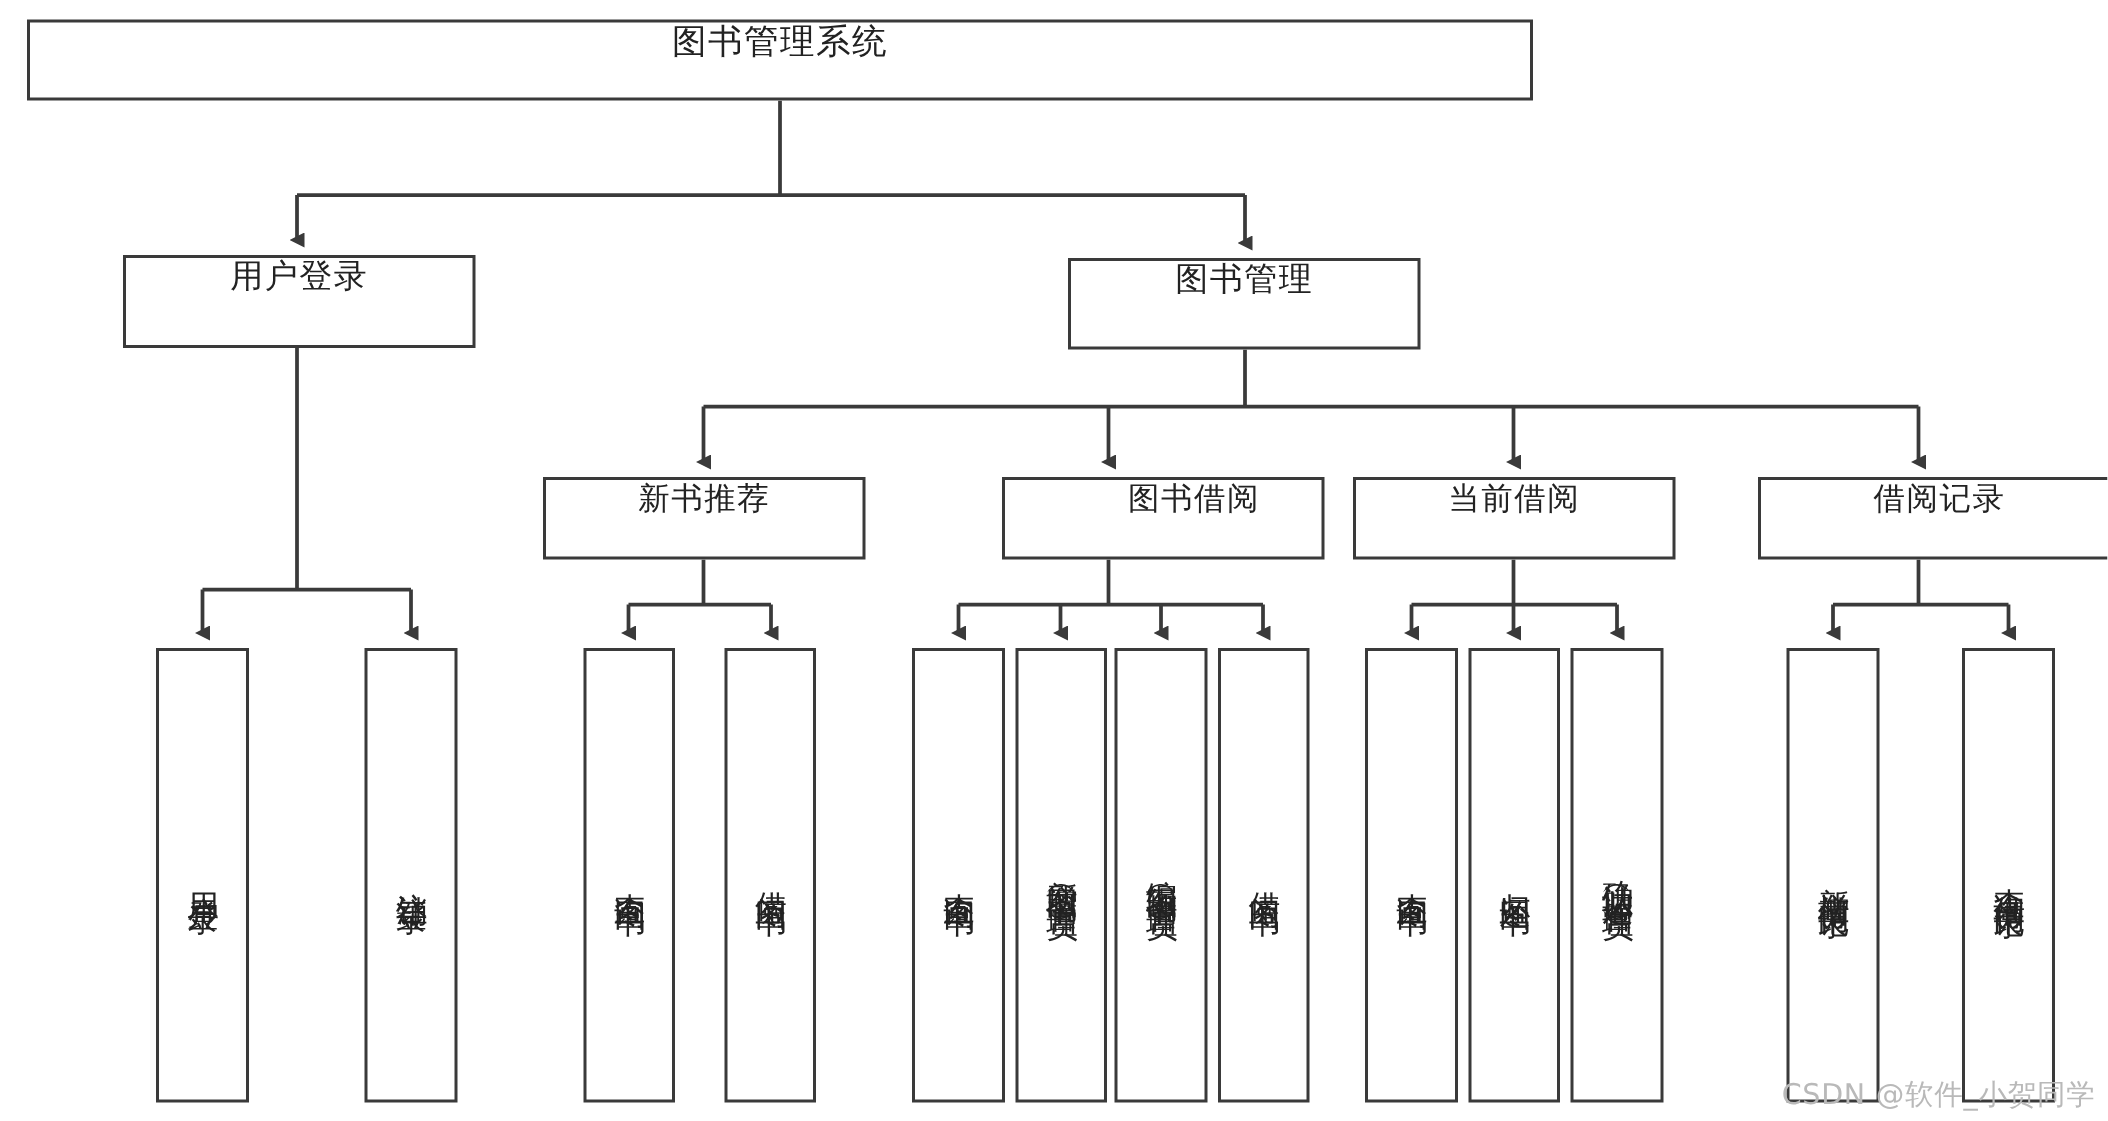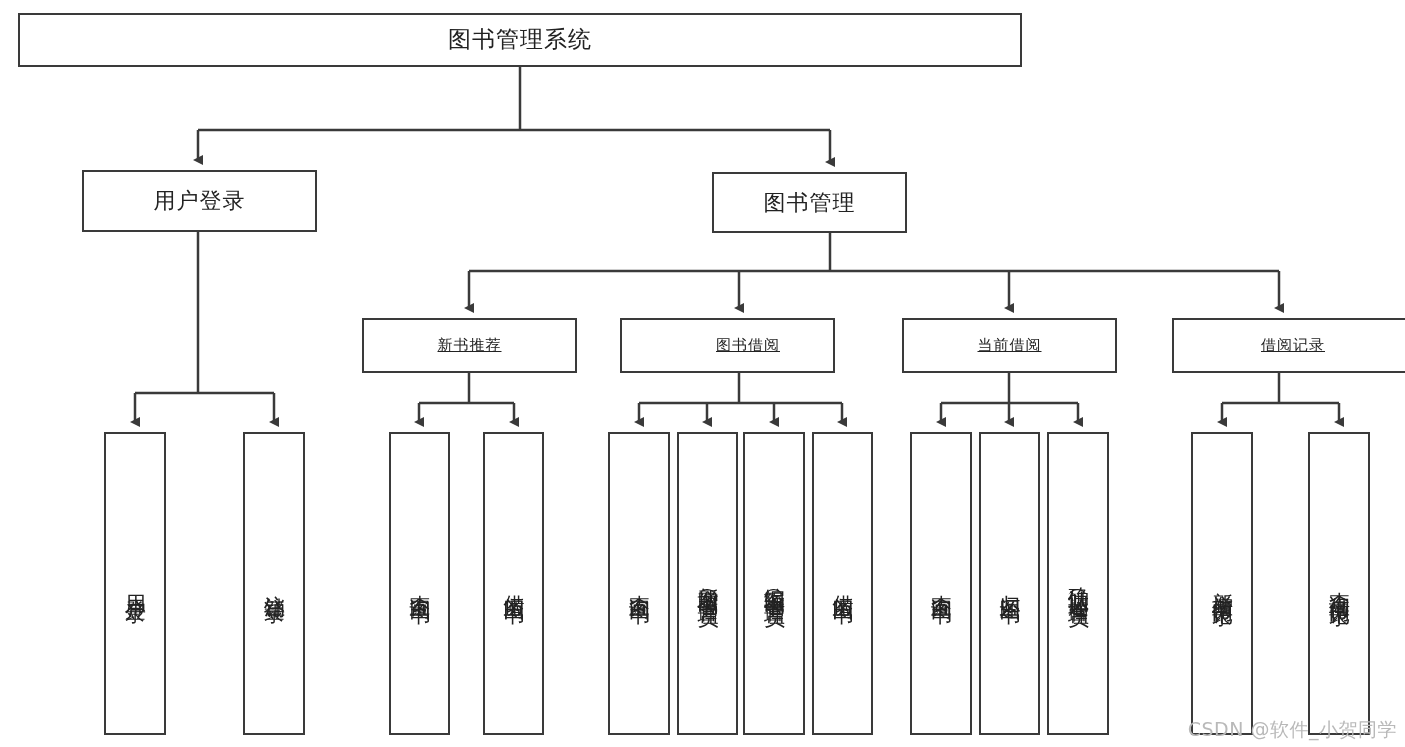--- a/index.html
+++ b/index.html
@@ -20,34 +20,33 @@
     left:0; top:0;
     width:1405px; height:747px;
     pointer-events:none;
   }
   .node{
     position:absolute;
     box-sizing:border-box;
     background:#ffffff;
     border:2.5px solid #3a3a3a;
     display:flex;
-    align-items:center;
+    align-items:flex-start;
     justify-content:center;
     color:#222222;
     line-height:1.18;
   }
   .node.root{
     font-size:23px;
   }
   .node.level2{
     font-size:22px;
   }
   .node.level3{
-    font-size:15px;
-    text-decoration:underline;
+    font-size:21px;
   }
   .node.leaf{
     font-size:21px;
     align-items:center;
     justify-content:center;
     padding:6px 0;
   }
   .node.leaf .vtext{
     writing-mode:vertical-rl;
     text-orientation:upright;
@@ -126,28 +125,28 @@
     </g>
   </svg>
 
   <div class="node root" style="left:18px;top:13px;width:1004px;height:54px;">
     <span class="htext">图书管理系统</span>
   </div>
 
   <div class="node level2" style="left:82px;top:170px;width:235px;height:62px;">
     <span class="htext">用户登录</span>
   </div>
-  <div class="node level2" style="left:712px;top:172px;width:195px;height:61px;">
+  <div class="node level2" style="left:712px;top:172px;width:235px;height:61px;">
     <span class="htext">图书管理</span>
   </div>
 
   <div class="node level3" style="left:362px;top:318px;width:215px;height:55px;">
     <span class="htext">新书推荐</span>
   </div>
-  <div class="node level3" style="left:620px;top:318px;width:215px;height:55px;padding-left:41px;">
+  <div class="node level3" style="left:668px;top:318px;width:215px;height:55px;padding-left:41px;">
     <span class="htext">图书借阅</span>
   </div>
   <div class="node level3" style="left:902px;top:318px;width:215px;height:55px;">
     <span class="htext">当前借阅</span>
   </div>
   <div class="node level3" style="left:1172px;top:318px;width:242px;height:55px;">
     <span class="htext">借阅记录</span>
   </div>
 
   <div class="node leaf" style="left:104px;top:432px;width:62px;height:303px;">

